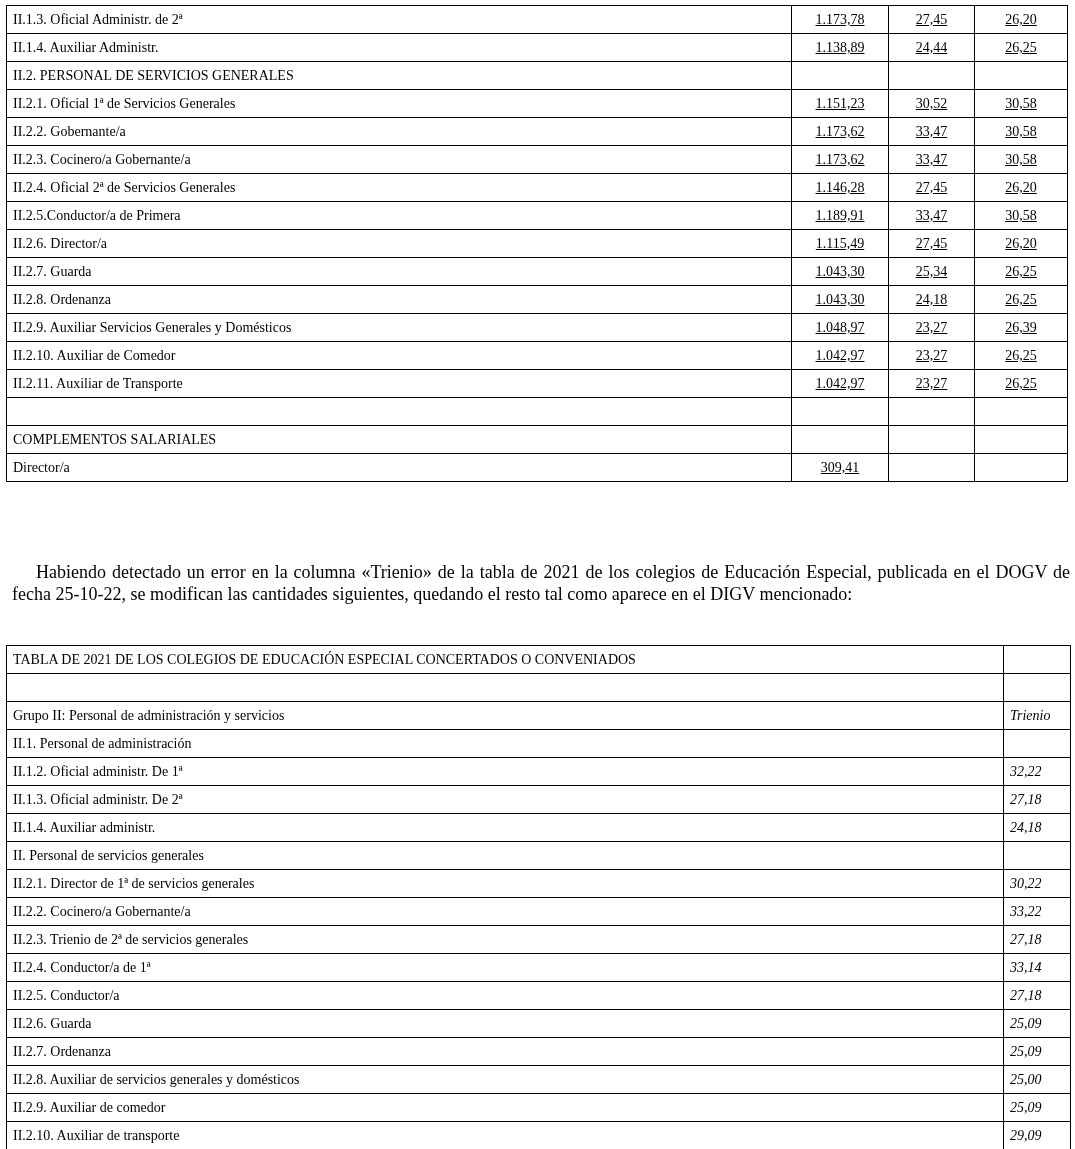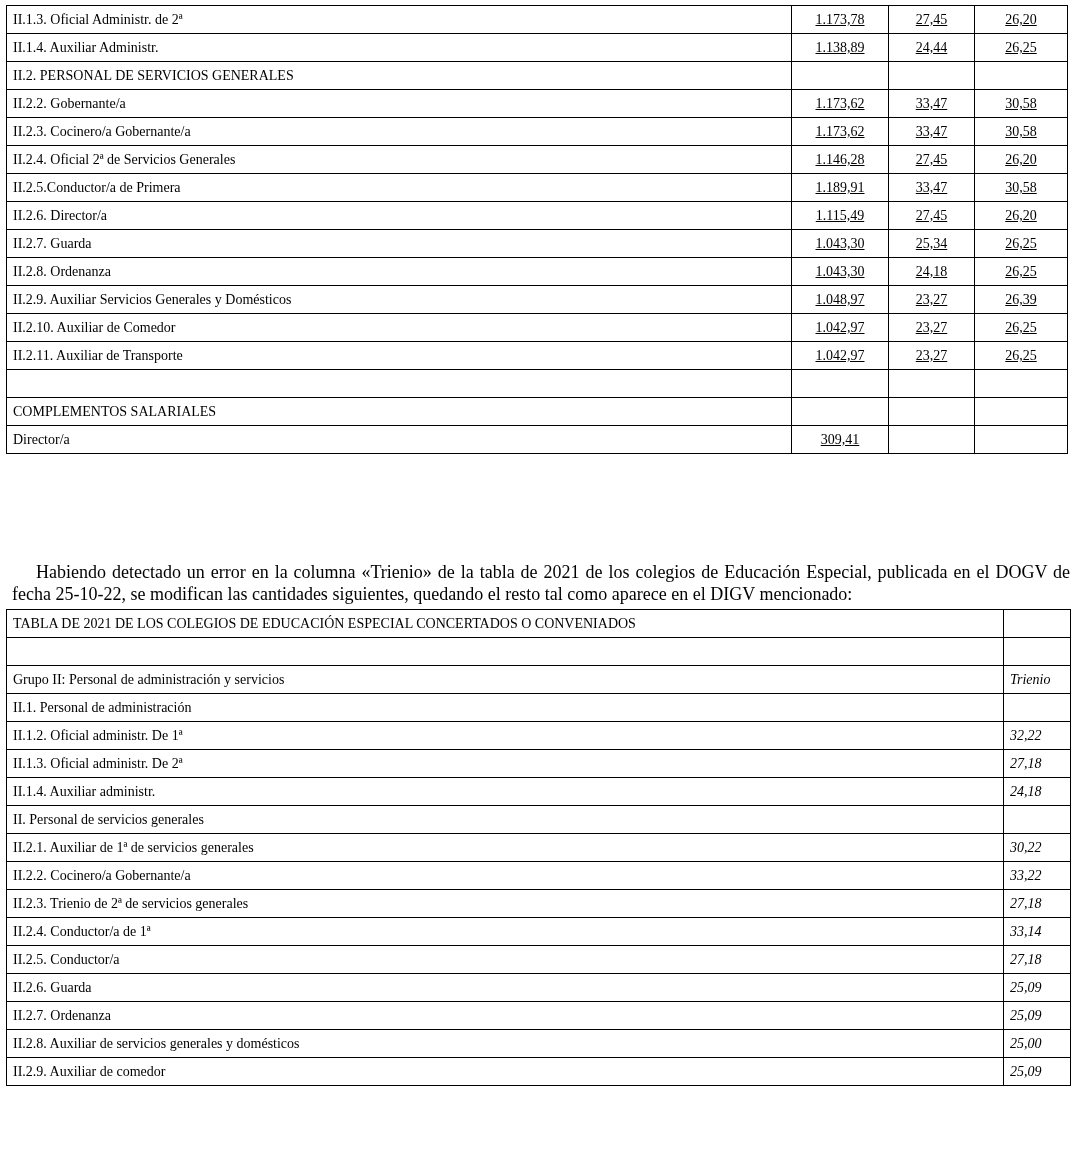--- a/index.html
+++ b/index.html
@@ -10,21 +10,21 @@
   }
   table { border-collapse: collapse; table-layout: fixed; position: absolute; }
   td { border: 1px solid #000; padding: 0 6px; height: 27px; line-height: 27px;
        white-space: nowrap; overflow: hidden; font-size: 14px; }
   #t1 { left: 6px; top: 5px; width: 1061px; }
   #t1 col.c1 { width: 785px; }
   #t1 col.c2 { width: 97px; }
   #t1 col.c3 { width: 86px; }
   #t1 col.c4 { width: 93px; }
   #t1 td.num { text-align: center; text-decoration: underline; }
-  #t2 { left: 6px; top: 609px; width: 1064px; }
+  #t2 { left: 6px; top: 645px; width: 1064px; }
   #t2 col.c1 { width: 997px; }
   #t2 col.c2 { width: 67px; }
   #t2 td { height: 27px; }
   #t2 td.num { text-align: left; font-style: italic; }
   .para {
     position: absolute; left: 12px; top: 543px; width: 1058px;
     font-size: 18px; line-height: 22px; text-align: justify;
     text-indent: 24px;
   }
 </style>
@@ -51,20 +51,26 @@
         <td class="num">24,44</td>
         <td class="num">26,25</td>
       </tr>
     <tr>
         <td>II.2. PERSONAL DE SERVICIOS GENERALES</td>
         <td class="num"></td>
         <td class="num"></td>
         <td class="num"></td>
       </tr>
     <tr>
+        <td>II.2.1. Oficial 1ª de Servicios Generales</td>
+        <td class="num">1.151,23</td>
+        <td class="num">30,52</td>
+        <td class="num">30,58</td>
+      </tr>
+    <tr>
         <td>II.2.2. Gobernante/a</td>
         <td class="num">1.173,62</td>
         <td class="num">33,47</td>
         <td class="num">30,58</td>
       </tr>
     <tr>
         <td>II.2.3. Cocinero/a Gobernante/a</td>
         <td class="num">1.173,62</td>
         <td class="num">33,47</td>
         <td class="num">30,58</td>
@@ -172,21 +178,21 @@
       </tr>
     <tr>
         <td>II.1.4. Auxiliar administr.</td>
         <td class="num">24,18</td>
       </tr>
     <tr>
         <td>II. Personal de servicios generales</td>
         <td class="num"></td>
       </tr>
     <tr>
-        <td>II.2.1. Auxiliar de 1ª de servicios generales</td>
+        <td>II.2.1. Director de 1ª de servicios generales</td>
         <td class="num">30,22</td>
       </tr>
     <tr>
         <td>II.2.2. Cocinero/a Gobernante/a</td>
         <td class="num">33,22</td>
       </tr>
     <tr>
         <td>II.2.3. Trienio de 2ª de servicios generales</td>
         <td class="num">27,18</td>
       </tr>
@@ -207,14 +213,18 @@
         <td class="num">25,09</td>
       </tr>
     <tr>
         <td>II.2.8. Auxiliar de servicios generales y domésticos</td>
         <td class="num">25,00</td>
       </tr>
     <tr>
         <td>II.2.9. Auxiliar de comedor</td>
         <td class="num">25,09</td>
       </tr>
+    <tr>
+        <td>II.2.10. Auxiliar de transporte</td>
+        <td class="num">29,09</td>
+      </tr>
   </tbody>
 </table>
 
 </body></html>

